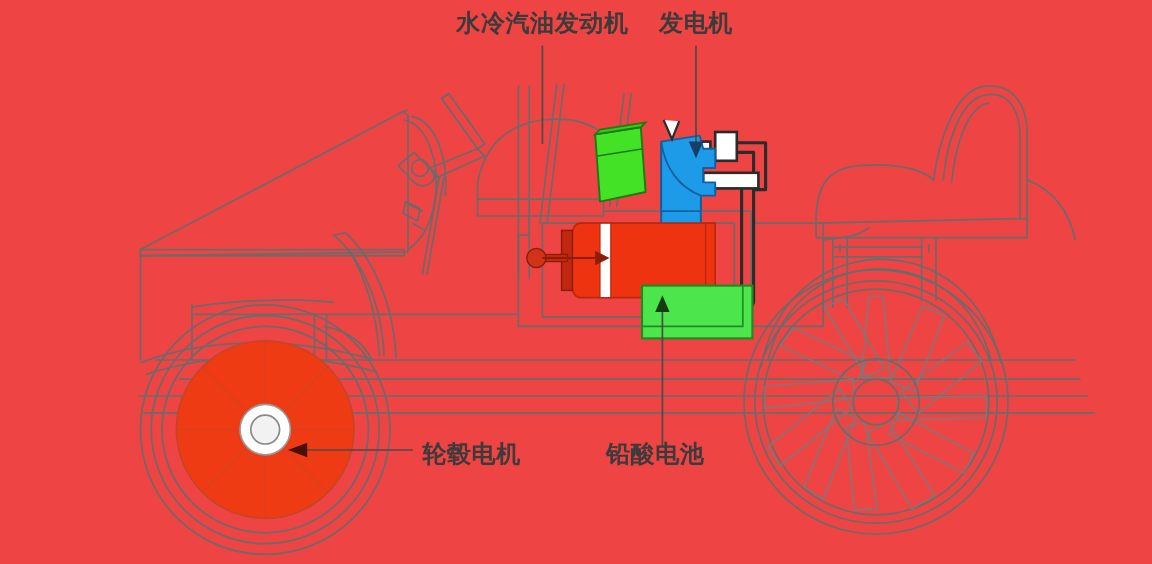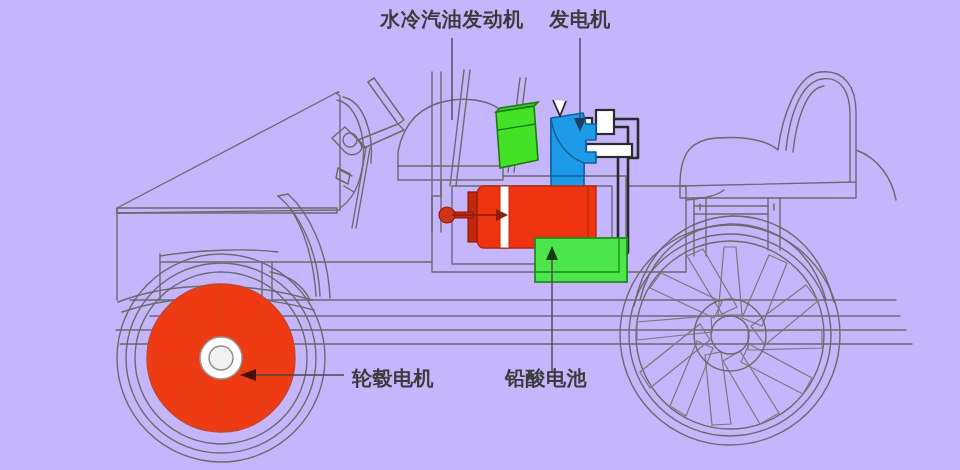--- a/index.html
+++ b/index.html
@@ -1,18 +1,18 @@
 <!DOCTYPE html>
 <html><head>
 <meta charset="utf-8">
 <style>
   html,body{margin:0;padding:0;background:#ffffff;}
   body{width:960px;height:470px;overflow:hidden;
        font-family:"Liberation Sans","DejaVu Sans",sans-serif;}
-  #stage{position:relative;width:960px;height:470px;background:#c4b5fd;}
+  #stage{position:relative;width:960px;height:470px;background:#ef4444;}
   svg{display:block;}
   .lbl{fill:#3b3b3b;font-family:"Liberation Sans","DejaVu Sans",sans-serif;
        font-size:20px;font-weight:600;letter-spacing:.5px;}
   .outline{fill:none;stroke:#6b6b6b;stroke-width:1.4;
            stroke-linejoin:round;stroke-linecap:round;}
   .spoke{fill:none;stroke:#7a7a7a;stroke-width:1.2;}
   .leader{stroke:#4a4a4a;stroke-width:1.4;fill:none;}
   .hubspoke{stroke:#c4452a;stroke-width:1.1;fill:none;opacity:.55;}
   .pipe{fill:none;stroke:#2b2b2b;stroke-width:2.6;stroke-linejoin:round;
         stroke-linecap:round;}

